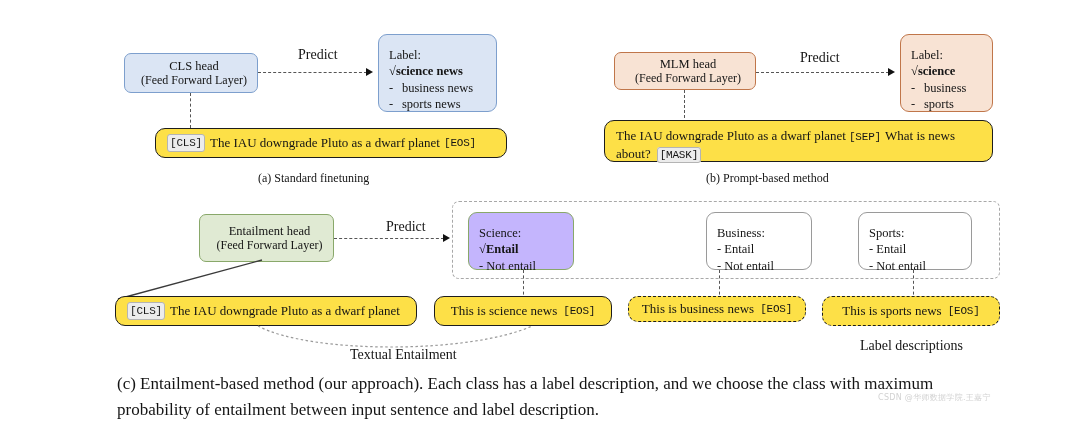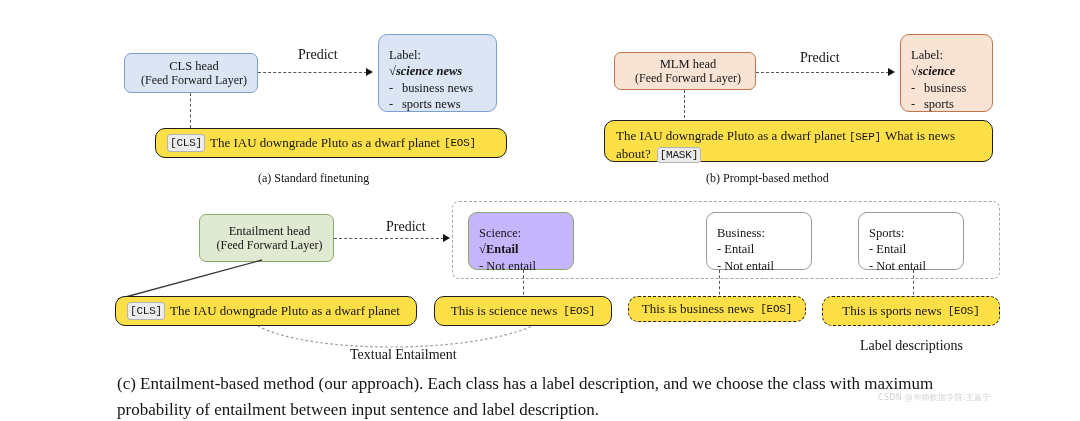--- a/index.html
+++ b/index.html
@@ -42,21 +42,21 @@
     padding: 12px 9px 6px 10px;
     font-size: 12.5px;
     line-height: 1.30;
     text-align: left;
   }
   .listbox-blue   { background: #dbe5f4; border: 1.4px solid #7d9fcd; }
   .listbox-orange { background: #f8e3d4; border: 1.4px solid #c0764a; }
   .listbox-green  { background: #c4b5fd; border: 1.4px solid #89a86a; }
   .listbox-plain  { background: #ffffff; border: 1.1px solid #9a9a9a; }
 
-  .li-chk { font-weight: bold; font-style: italic; white-space: nowrap; }
+  .li-chk { font-weight: bold; white-space: nowrap; }
   .li-chk.noital { font-style: normal; }
   .li-dash { white-space: nowrap; }
   .li-dash .dsh { display: inline-block; width: 13px; }
 
   
   .sent {
     border-radius: 10px;
     background: #fde047;
     display: flex;
     align-items: center;
@@ -208,21 +208,21 @@
     </div>
     <div>- Not entail</div>
   </div>
 
   <div class="abs listbox listbox-plain" style="left:664px; top:212px; width:106px; height:58px;margin-left:42px;">
     <div>Business:</div>
     <div>- Entail</div>
     <div>- Not entail</div>
   </div>
 
-  <div class="abs listbox listbox-plain" style="left:858px; top:212px; width:106px; height:58px;">
+  <div class="abs listbox listbox-plain" style="left:858px; top:212px; width:114px; height:58px;">
     <div>Sports:</div>
     <div>- Entail</div>
     <div>- Not entail</div>
   </div>
 
   <div class="abs vline-dash" style="left:523px; top:270px; height:30px;"></div>
   <div class="abs vline-dash" style="left:719px; top:270px; height:30px;"></div>
   <div class="abs vline-dash" style="left:913px; top:270px; height:30px;"></div>
 
   <div class="abs sent sent-solid" style="left:115px; top:296px; width:302px; height:30px;">

